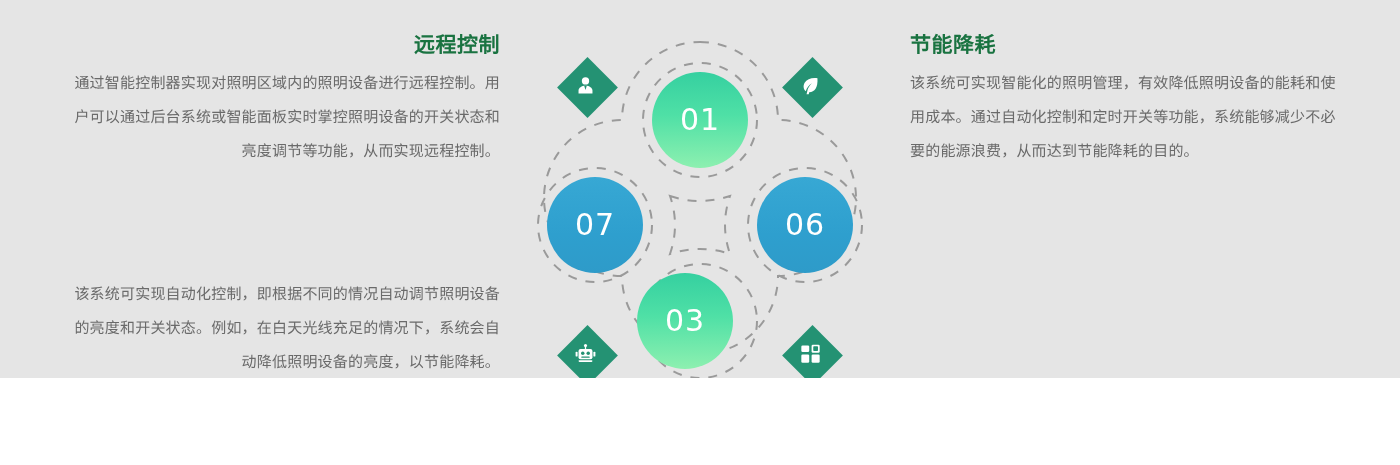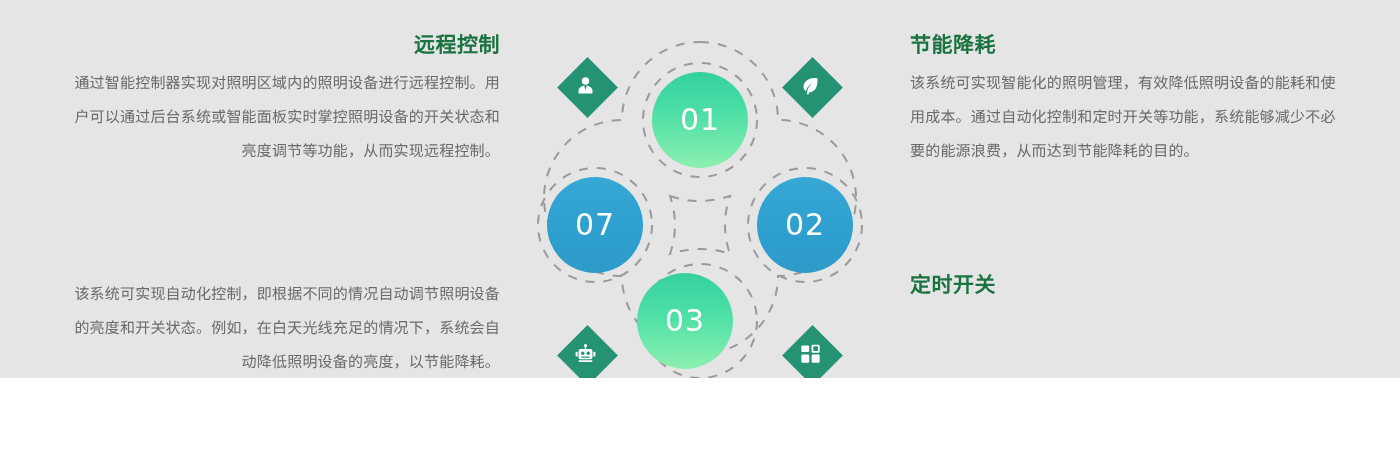--- a/index.html
+++ b/index.html
@@ -134,21 +134,20 @@
   <div class="feature align-right" id="feature-auto">
     <p class="feature-desc">该系统可实现自动化控制，即根据不同的情况自动调节照明设备的亮度和开关状态。例如，在白天光线充足的情况下，系统会自动降低照明设备的亮度，以节能降耗。</p>
   </div>
 
   <div class="feature align-left" id="feature-energy">
     <h2 class="feature-title">节能降耗</h2>
     <p class="feature-desc">该系统可实现智能化的照明管理，有效降低照明设备的能耗和使用成本。通过自动化控制和定时开关等功能，系统能够减少不必要的能源浪费，从而达到节能降耗的目的。</p>
   </div>
 
   <div class="feature align-left" id="feature-timer">
-    <h2 class="feature-title">定时开关</h2>
   </div>
 
   <div class="diagram">
 
     <svg viewBox="0 0 390 465">
       <g fill="none" stroke="#9a9a9a" stroke-width="2" stroke-dasharray="9 9" stroke-linecap="butt">
 
         <path d="M 195 42
                  A 78 78 0 0 1 273 120
                  A 78 78 0 0 1 351 198
@@ -178,21 +177,21 @@
 
     <div class="node node-blue" id="node-02">
       <span>07</span>
     </div>
 
     <div class="node node-green" id="node-03">
       <span>03</span>
     </div>
 
     <div class="node node-blue" id="node-04">
-      <span>02</span>
+      <span>06</span>
     </div>
 
     <div class="diamond" id="diamond-remote">
       <span class="glyph">
         <svg viewBox="0 0 24 24" aria-hidden="true">
           <circle cx="12" cy="6.2" r="4.0"></circle>
           <path d="M12 11.4c-4.3 0-7.6 2.3-7.6 5.2V20h15.2v-3.4c0-2.9-3.3-5.2-7.6-5.2z"></path>
           <path d="M10.6 11.6h2.8l-1.4 4.6z" fill="#249273"></path>
         </svg>
       </span>

